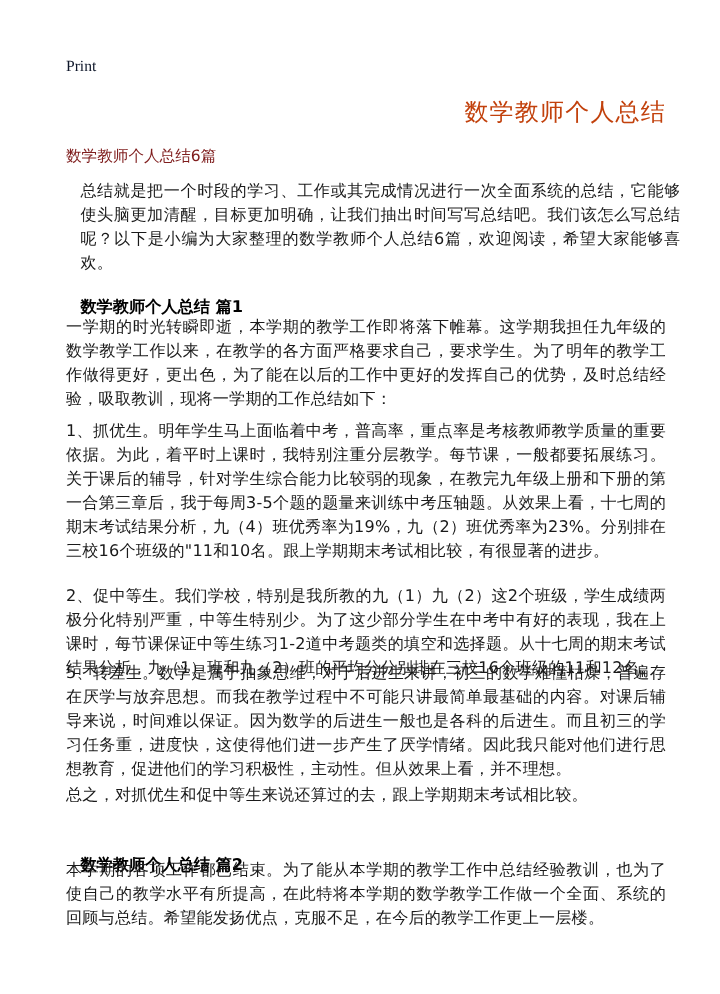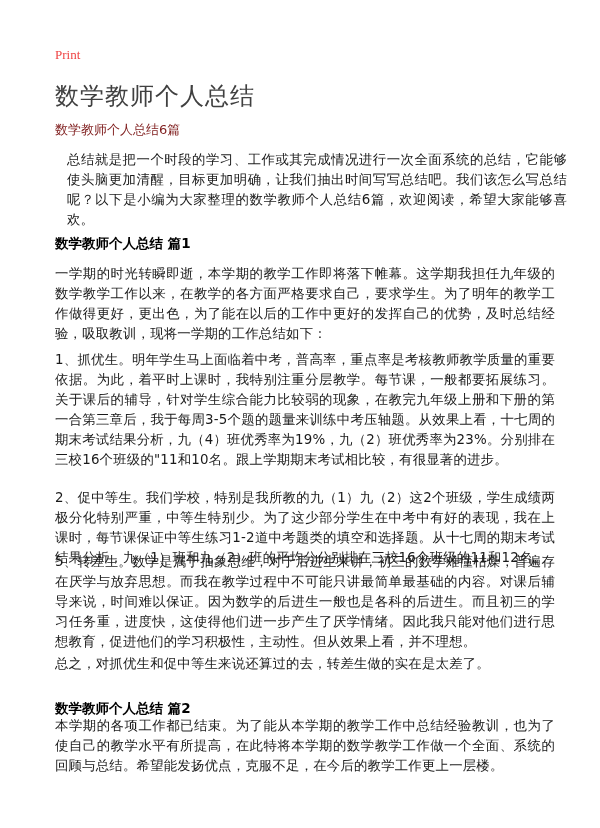--- a/index.html
+++ b/index.html
@@ -1,35 +1,35 @@
 <!DOCTYPE html>
 <html><head>
   <meta charset="utf-8">
   <style>
     html, body { margin: 0; padding: 0; background: #ffffff; }
     body { width: 600px; height: 828px; position: relative; overflow: hidden; color: #111; font-family: "DejaVu Sans", sans-serif; }
     .page { position: absolute; left: 55px; top: 0; width: 500px; }
-    .print { position: absolute; top: 47px; left: 0; font-family: "Liberation Serif", serif; font-size: 13px; color: #ef4444; }
-    .title { position: absolute; top: 80px; left: 0; width: 500px; text-align: left; font-size: 24px; font-weight: normal; margin: 0; color: #404040; letter-spacing: 1px; }
+    .print { position: absolute; top: 47px; left: 0; font-family: "Liberation Serif", serif; font-size: 13px; color: #0f172a; }
+    .title { position: absolute; top: 80px; left: 0; width: 500px; text-align: right; font-size: 20px; font-weight: normal; margin: 0; color: #c2410c; letter-spacing: 1px; }
     .subtitle { position: absolute; top: 121px; left: 0; font-size: 13px; color: #7f1d1d; margin: 0; }
     .block { position: absolute; left: 0; width: 500px; margin: 0; font-size: 13.4px; line-height: 20px; color: #1a1a1a; text-align: justify; letter-spacing: 0.2px; }
-    .heading { position: absolute; left: 0; margin: 0; font-size: 13.5px; font-weight: bold; color: #000; }
+    .heading { position: absolute; left: 0; margin: 12px; font-size: 13.5px; font-weight: bold; color: #000; }
   </style>
 </head>
 <body>
 
 <div class="page">
   <div class="print">Print</div>
   <h1 class="title">数学教师个人总结</h1>
   <p class="subtitle">数学教师个人总结6篇</p>
 
   <p class="block" style="top:150px;margin-left:12px;">总结就是把一个时段的学习、工作或其完成情况进行一次全面系统的总结，它能够使头脑更加清醒，目标更加明确，让我们抽出时间写写总结吧。我们该怎么写总结呢？以下是小编为大家整理的数学教师个人总结6篇，欢迎阅读，希望大家能够喜欢。</p>
 
   <h2 class="heading" style="top:235px;">数学教师个人总结 篇1</h2>
   <p class="block" style="top:264px;">一学期的时光转瞬即逝，本学期的教学工作即将落下帷幕。这学期我担任九年级的数学教学工作以来，在教学的各方面严格要求自己，要求学生。为了明年的教学工作做得更好，更出色，为了能在以后的工作中更好的发挥自己的优势，及时总结经验，吸取教训，现将一学期的工作总结如下：</p>
   <p class="block" style="top:350px;">1、抓优生。明年学生马上面临着中考，普高率，重点率是考核教师教学质量的重要依据。为此，着平时上课时，我特别注重分层教学。每节课，一般都要拓展练习。关于课后的辅导，针对学生综合能力比较弱的现象，在教完九年级上册和下册的第一合第三章后，我于每周3-5个题的题量来训练中考压轴题。从效果上看，十七周的期末考试结果分析，九（4）班优秀率为19%，九（2）班优秀率为23%。分别排在三校16个班级的"11和10名。跟上学期期末考试相比较，有很显著的进步。</p>
   <p class="block" style="top:488px;">2、促中等生。我们学校，特别是我所教的九（1）九（2）这2个班级，学生成绩两极分化特别严重，中等生特别少。为了这少部分学生在中考中有好的表现，我在上课时，每节课保证中等生练习1-2道中考题类的填空和选择题。从十七周的期末考试结果分析，九（1）班和九（2）班的平均分分别排在三校16个班级的11和12名。</p>
   <p class="block" style="top:552px;">5、转差生。数学是属于抽象思维，对于后进生来讲，初三的数学难懂枯燥，普遍存在厌学与放弃思想。而我在教学过程中不可能只讲最简单最基础的内容。对课后辅导来说，时间难以保证。因为数学的后进生一般也是各科的后进生。而且初三的学习任务重，进度快，这使得他们进一步产生了厌学情绪。因此我只能对他们进行思想教育，促进他们的学习积极性，主动性。但从效果上看，并不理想。</p>
-  <p class="block" style="top:654px;">总之，对抓优生和促中等生来说还算过的去，转差生做的实在是太差了。</p>
+  <p class="block" style="top:654px;">总之，对抓优生和促中等生来说还算过的去，跟上学期期末考试相比较。</p>
 
   <h2 class="heading" style="top:700px;">数学教师个人总结 篇2</h2>
   <p class="block" style="top:716px;">本学期的各项工作都已结束。为了能从本学期的教学工作中总结经验教训，也为了使自己的教学水平有所提高，在此特将本学期的数学教学工作做一个全面、系统的回顾与总结。希望能发扬优点，克服不足，在今后的教学工作更上一层楼。</p>
 </div>
 
 </body></html>

